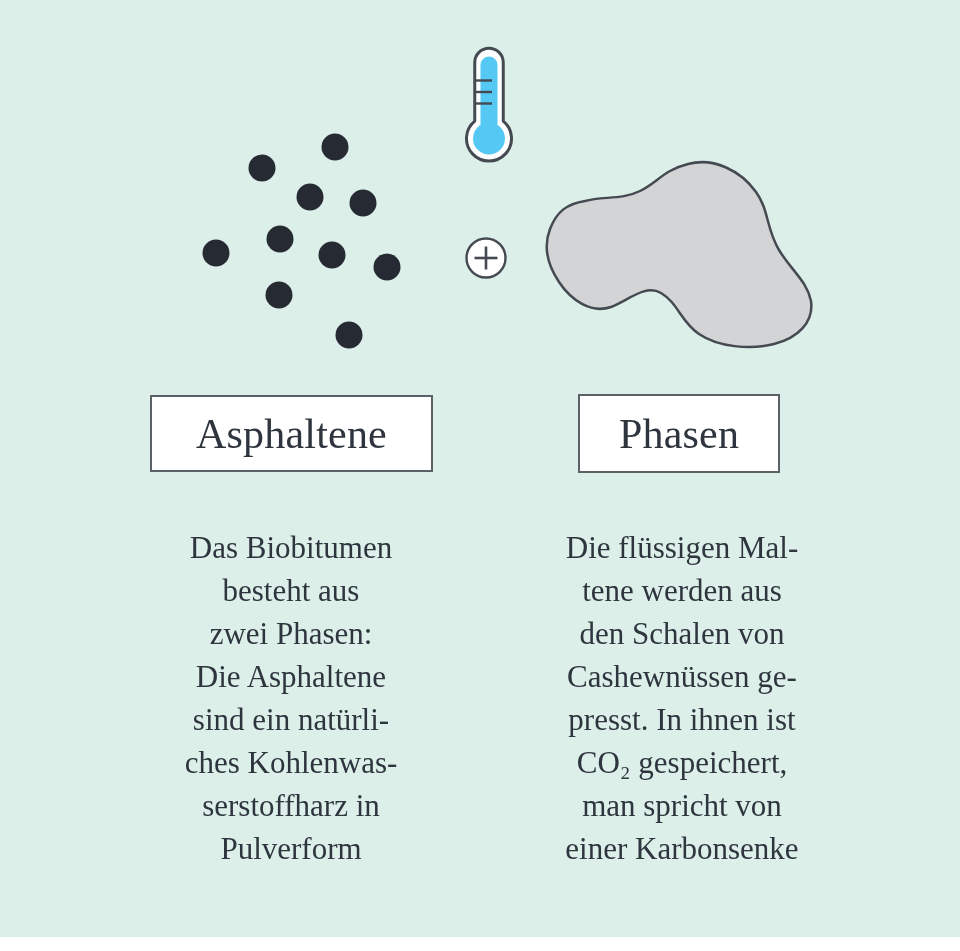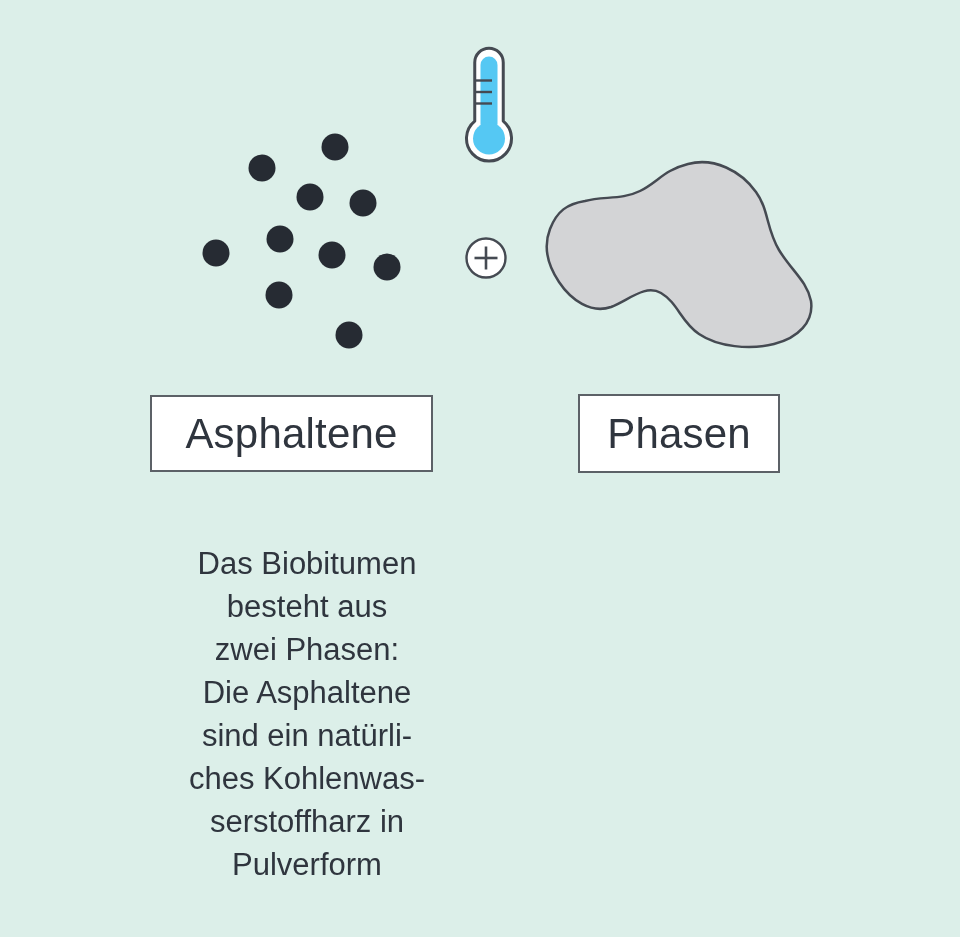--- a/index.html
+++ b/index.html
@@ -6,20 +6,21 @@
   body {
     width: 960px; height: 951px;
     background: #ffffff;
     overflow: hidden;
     font-family: "Liberation Sans", sans-serif;
   }
   .scene {
     position: relative;
     width: 960px; height: 689px;
     background: #ffffff;
+    font-family: Liberation Serif, serif;
   }
   .bg {
     position: absolute;
     left: 0; top: 0;
     width: 960px; height: 937px;
     background: var(--canvas-bg, #dcefe9);
   }
   .art {
     position: absolute;
     left: 0; top: 0;
@@ -46,21 +47,21 @@
     font-size: 42px;
     font-weight: 500;
     color: var(--text-color, #2f353e);
     letter-spacing: 0.2px;
   }
   .label-box.asphaltene { left: 150px; top: 395px; width: 283px; height: 77px; }
   .label-box.maltene   { left: 578px; top: 394px; width: 202px; height: 79px; }
   .para {
     position: absolute;
     top: 526px;
-    margin: 16px;
+    margin: 0;
     font-size: 31px;
     line-height: 43px;
     font-weight: 500;
     color: var(--text-color, #2f353e);
     text-align: center;
     white-space: pre-line;
   }
   .para.left  { left: 118px; width: 346px; }
   .para.right { left: 508px; width: 348px; }
   .footer-strip {
@@ -136,16 +137,24 @@
   </div>
 
   <p class="para left">Das Biobitumen
 besteht aus
 zwei Phasen:
 Die Asphaltene
 sind ein natürli-
 ches Kohlenwas-
 serstoffharz in
 Pulverform</p>
+  <p class="para right">Die flüssigen Mal-
+tene werden aus
+den Schalen von
+Cashewnüssen ge-
+presst. In ihnen ist
+CO₂ gespeichert,
+man spricht von
+einer Karbonsenke</p>
 
   <div class="footer-strip"></div>
 
 </div>
 
 </body></html>

